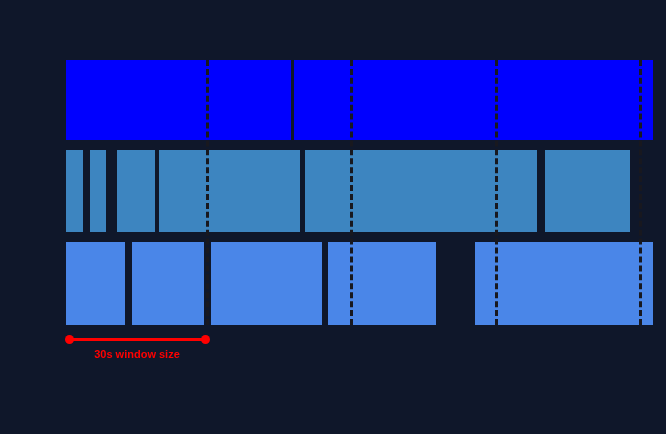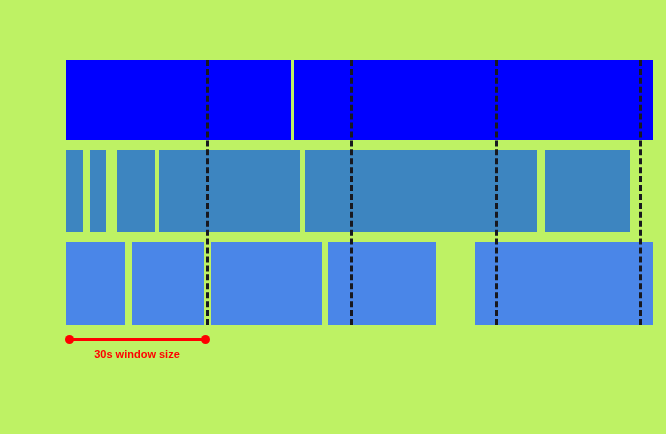--- a/index.html
+++ b/index.html
@@ -7,21 +7,21 @@
     padding: 0;
     background: #000000;
   }
   body {
     font-family: "Liberation Sans", sans-serif;
   }
   #stage {
     position: relative;
     width: 666px;
     height: 434px;
-    background: #bef264;
+    background: #0f172a;
     overflow: hidden;
   }
   .plot-area {
     position: absolute;
     left: 0;
     top: 0;
     width: 666px;
     height: 434px;
   }
   .seg-row {

